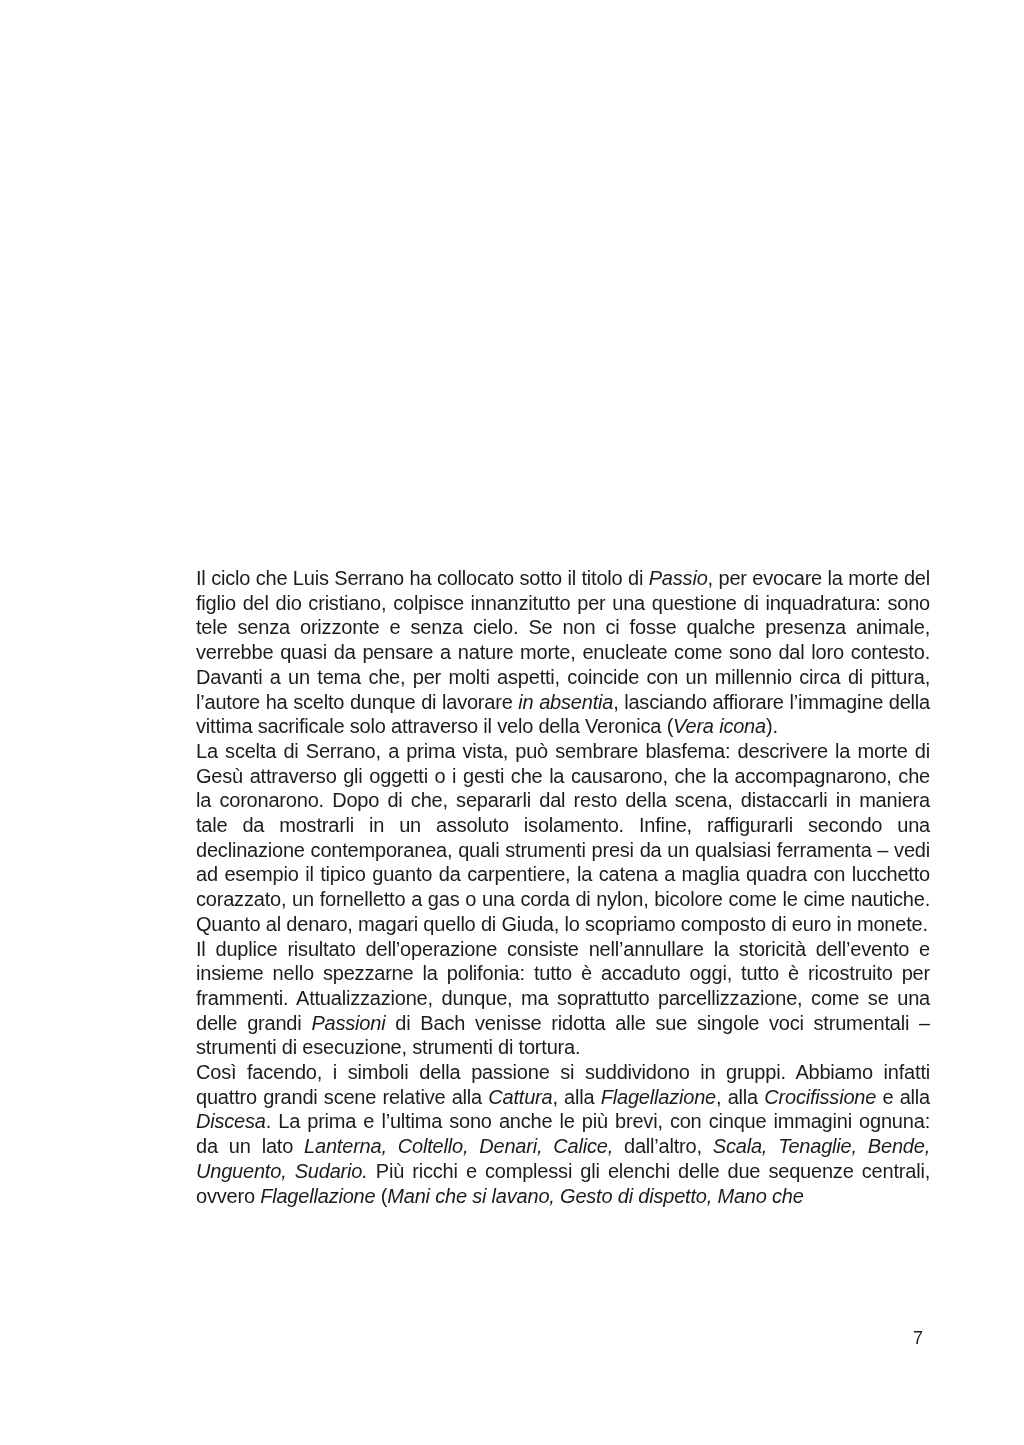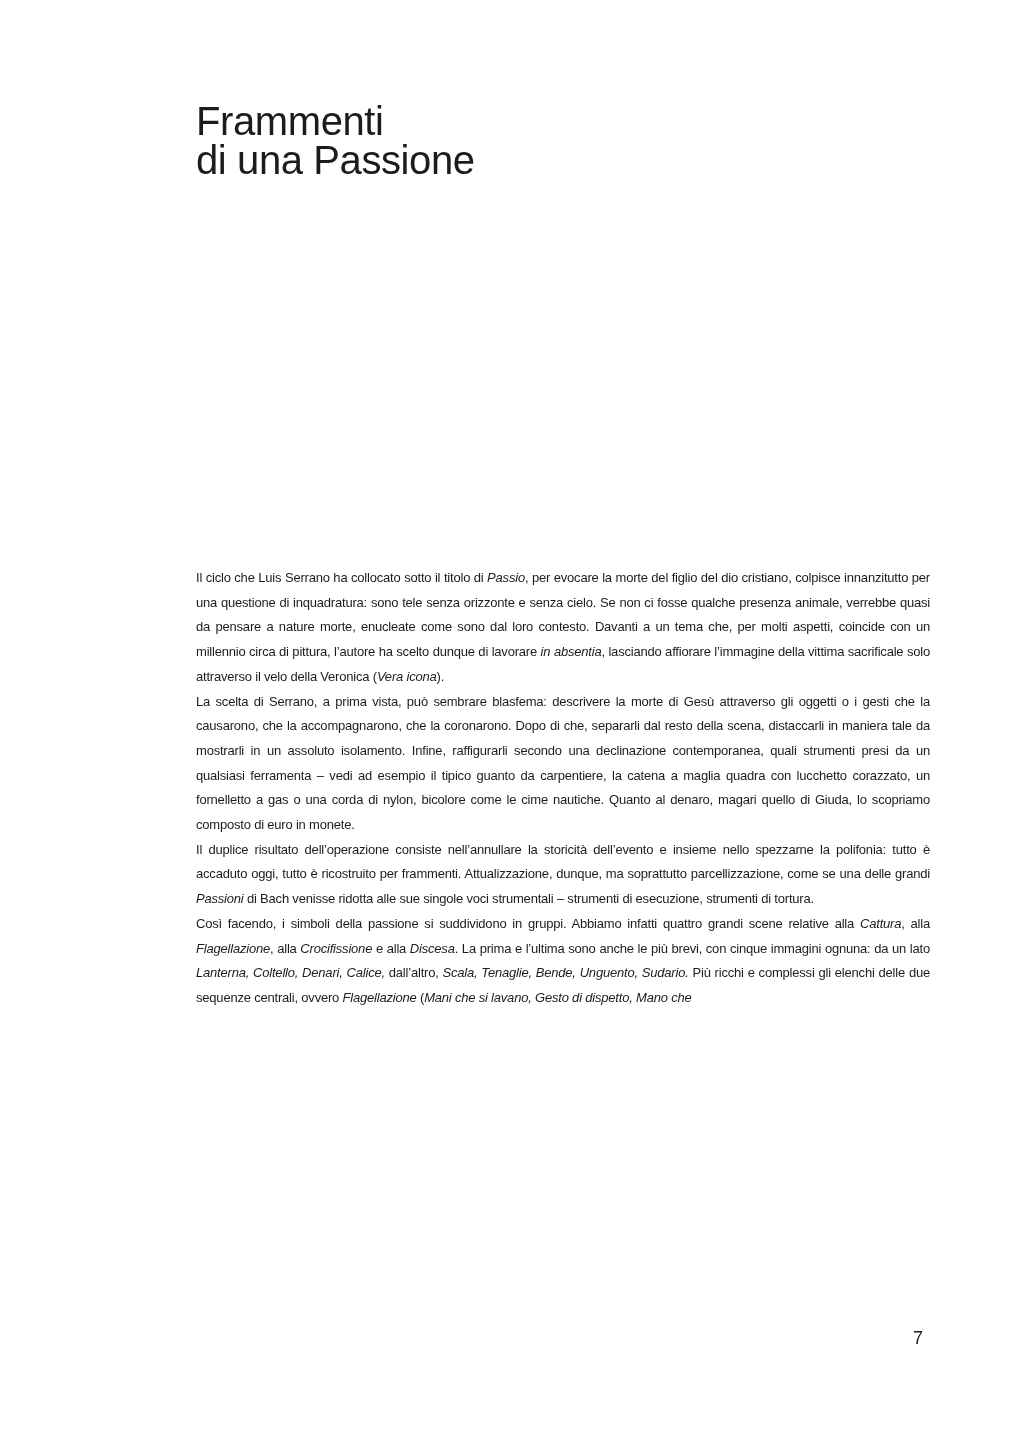--- a/index.html
+++ b/index.html
@@ -29,21 +29,21 @@
     font-weight: 500;
     letter-spacing: -0.4px;
     color: #1c1c1c;
     white-space: nowrap;
   }
   .body-copy {
     position: absolute;
     left: 196px;
     top: 566px;
     width: 734px;
-    font-size: 13px;
+    font-size: 20px;
     line-height: 24.7px;
     letter-spacing: -0.2px;
     text-align: justify;
     color: #1c1c1c;
   }
   .body-copy p {
     margin: 0;
     padding: 0;
   }
   .body-copy em {
@@ -56,24 +56,20 @@
     font-size: 18px;
     line-height: 20px;
     color: #1c1c1c;
   }
 </style>
 </head>
 <body>
 
 <div class="page">
 
-  <div class="chapter-title">
-    <div>Frammenti</div>
-    <div>di una Passione</div>
-  </div>
 
   <div class="body-copy">
     <p><span>Il ciclo che Luis Serrano ha collocato sotto il titolo di </span><em>Passio</em><span>, per evocare la morte del figlio del dio cristiano, colpisce innanzitutto per una questione di inquadratura: sono tele senza orizzonte e senza cielo. Se non ci fosse qualche presenza animale, verrebbe quasi da pensare a nature morte, enucleate come sono dal loro contesto. Davanti a un tema che, per molti aspetti, coincide con un millennio circa di pittura, l’autore ha scelto dunque di lavorare </span><em>in absentia</em><span>, lasciando affiorare l’immagine della vittima sacrificale solo attraverso il velo della Veronica (</span><em>Vera icona</em><span>).</span></p>
     <p><span>La scelta di Serrano, a prima vista, può sembrare blasfema: descrivere la morte di Gesù attraverso gli oggetti o i gesti che la causarono, che la accompagnarono, che la coronarono. Dopo di che, separarli dal resto della scena, distaccarli in maniera tale da mostrarli in un assoluto isolamento. Infine, raffigurarli secondo una declinazione contemporanea, quali strumenti presi da un qualsiasi ferramenta – vedi ad esempio il tipico guanto da carpentiere, la catena a maglia quadra con lucchetto corazzato, un fornelletto a gas o una corda di nylon, bicolore come le cime nautiche. Quanto al denaro, magari quello di Giuda, lo scopriamo composto di euro in monete.</span></p>
     <p><span>Il duplice risultato dell’operazione consiste nell’annullare la storicità dell’evento e insieme nello spezzarne la polifonia: tutto è accaduto oggi, tutto è ricostruito per frammenti. Attualizzazione, dunque, ma soprattutto parcellizzazione, come se una delle grandi </span><em>Passioni</em><span> di Bach venisse ridotta alle sue singole voci strumentali – strumenti di esecuzione, strumenti di tortura.</span></p>
     <p><span>Così facendo, i simboli della passione si suddividono in gruppi. Abbiamo infatti quattro grandi scene relative alla </span><em>Cattura</em><span>, alla </span><em>Flagellazione</em><span>, alla </span><em>Crocifissione</em><span> e alla </span><em>Discesa</em><span>. La prima e l’ultima sono anche le più brevi, con cinque immagini ognuna: da un lato </span><em>Lanterna, Coltello, Denari, Calice,</em><span> dall’altro, </span><em>Scala, Tenaglie, Bende, Unguento, Sudario.</em><span> Più ricchi e complessi gli elenchi delle due sequenze centrali, ovvero </span><em>Flagellazione</em><span> (</span><em>Mani che si lavano, Gesto di dispetto, Mano che</em></p>
   </div>
 
   <div class="page-number">7</div>
 

